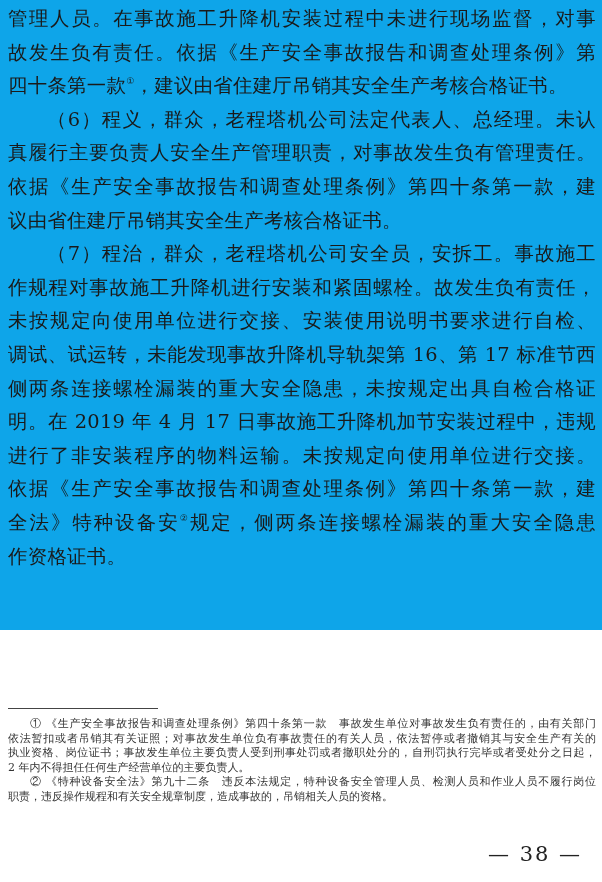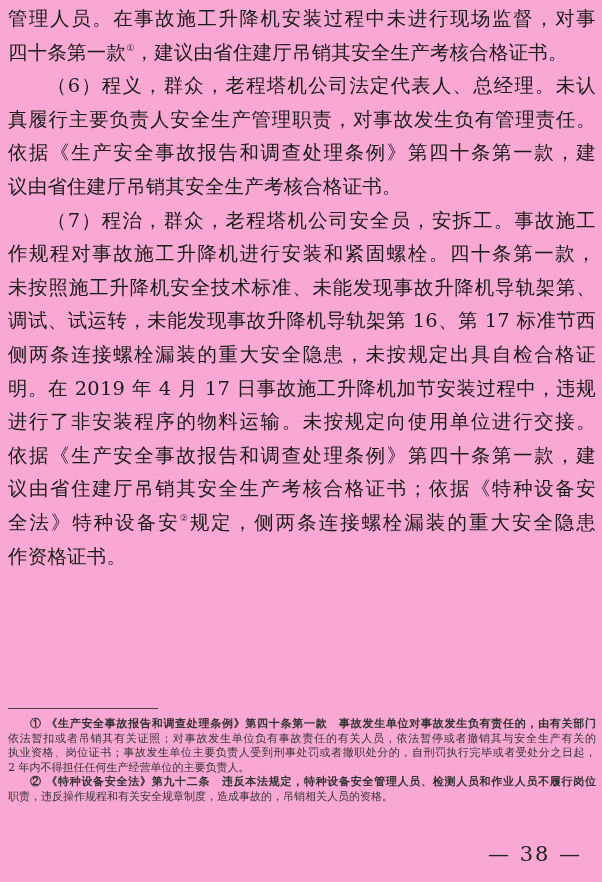--- a/index.html
+++ b/index.html
@@ -1,56 +1,56 @@
 <!DOCTYPE html>
 <html><head>
 <meta charset="utf-8">
 <style>
   html, body { margin: 0; padding: 0; background: #ffffff; }
   body { width: 602px; height: 882px; overflow: hidden; position: relative;
          font-family: "DejaVu Serif", "Liberation Serif", serif; color: #1a1a1a; }
-  .page { position: absolute; left: 0; top: 0; width: 602px; height: 882px; background: #f9a8d4; }
+  .page { position: absolute; left: 0; top: 0; width: 602px; height: 630px; background: #0ea5e9; }
   .body-text { position: absolute; left: 8px; top: 2px; width: 588px; }
   .line { height: 33.6px; line-height: 33.6px; font-size: 19.4px; white-space: nowrap;
           letter-spacing: 0.3px; text-align: justify; text-align-last: justify; }
   .line.last { text-align-last: left; }
   .line.indent { padding-left: 39px; }
   sup.fn { font-size: 9px; vertical-align: 8px; line-height: 0; }
   .rule { position: absolute; left: 8px; top: 708px; width: 150px; border-top: 1px solid #444; }
   .footnotes { position: absolute; left: 8px; top: 717px; width: 588px; }
   .fn-line { font-size: 11px; height: 14.5px; line-height: 14.5px; white-space: nowrap;
              text-align: justify; text-align-last: justify; color: #333; }
   .fn-line.last { text-align-last: left; }
-  .fn-line.indent { padding-left: 22px; font-weight: bold; }
+  .fn-line.indent { padding-left: 22px; }
   .page-number { position: absolute; left: 488px; top: 842px; font-size: 21px;
                  font-family: "DejaVu Serif", serif; color: #222; letter-spacing: 2px; }
 </style>
 </head>
 <body>
 
 <div class="page">
 
   <div class="body-text">
     <div class="line">管理人员。在事故施工升降机安装过程中未进行现场监督，对事</div>
+    <div class="line">故发生负有责任。依据《生产安全事故报告和调查处理条例》第</div>
     <div class="line last"><span>四十条第一款</span><sup class="fn">①</sup><span>，建议由省住建厅吊销其安全生产考核合格证书。</span></div>
 
     <div class="line indent">（6）程义，群众，老程塔机公司法定代表人、总经理。未认</div>
     <div class="line">真履行主要负责人安全生产管理职责，对事故发生负有管理责任。</div>
     <div class="line">依据《生产安全事故报告和调查处理条例》第四十条第一款，建</div>
     <div class="line last">议由省住建厅吊销其安全生产考核合格证书。</div>
 
     <div class="line indent">（7）程治，群众，老程塔机公司安全员，安拆工。事故施工</div>
-    <div class="line">作规程对事故施工升降机进行安装和紧固螺栓。四十条第一款，</div>
-    <div class="line">未按照施工升降机安全技术标准、未能发现事故升降机导轨架第、</div>
+    <div class="line">作规程对事故施工升降机进行安装和紧固螺栓。故发生负有责任，</div>
+    <div class="line">未按规定向使用单位进行交接、安装使用说明书要求进行自检、</div>
     <div class="line">调试、试运转，未能发现事故升降机导轨架第 16、第 17 标准节西</div>
     <div class="line">侧两条连接螺栓漏装的重大安全隐患，未按规定出具自检合格证</div>
     <div class="line">明。在 2019 年 4 月 17 日事故施工升降机加节安装过程中，违规</div>
     <div class="line">进行了非安装程序的物料运输。未按规定向使用单位进行交接。</div>
     <div class="line">依据《生产安全事故报告和调查处理条例》第四十条第一款，建</div>
-    <div class="line">议由省住建厅吊销其安全生产考核合格证书；依据《特种设备安</div>
     <div class="line"><span>全法》特种设备安</span><sup class="fn">②</sup><span>规定，侧两条连接螺栓漏装的重大安全隐患</span></div>
     <div class="line last">作资格证书。</div>
   </div>
 
   <div class="rule"></div>
 
   <div class="footnotes">
     <div class="fn-line indent"><span>①</span> <span>《生产安全事故报告和调查处理条例》第四十条第一款　事故发生单位对事故发生负有责任的，由有关部门</span></div>
     <div class="fn-line">依法暂扣或者吊销其有关证照；对事故发生单位负有事故责任的有关人员，依法暂停或者撤销其与安全生产有关的</div>
     <div class="fn-line">执业资格、岗位证书；事故发生单位主要负责人受到刑事处罚或者撤职处分的，自刑罚执行完毕或者受处分之日起，</div>

